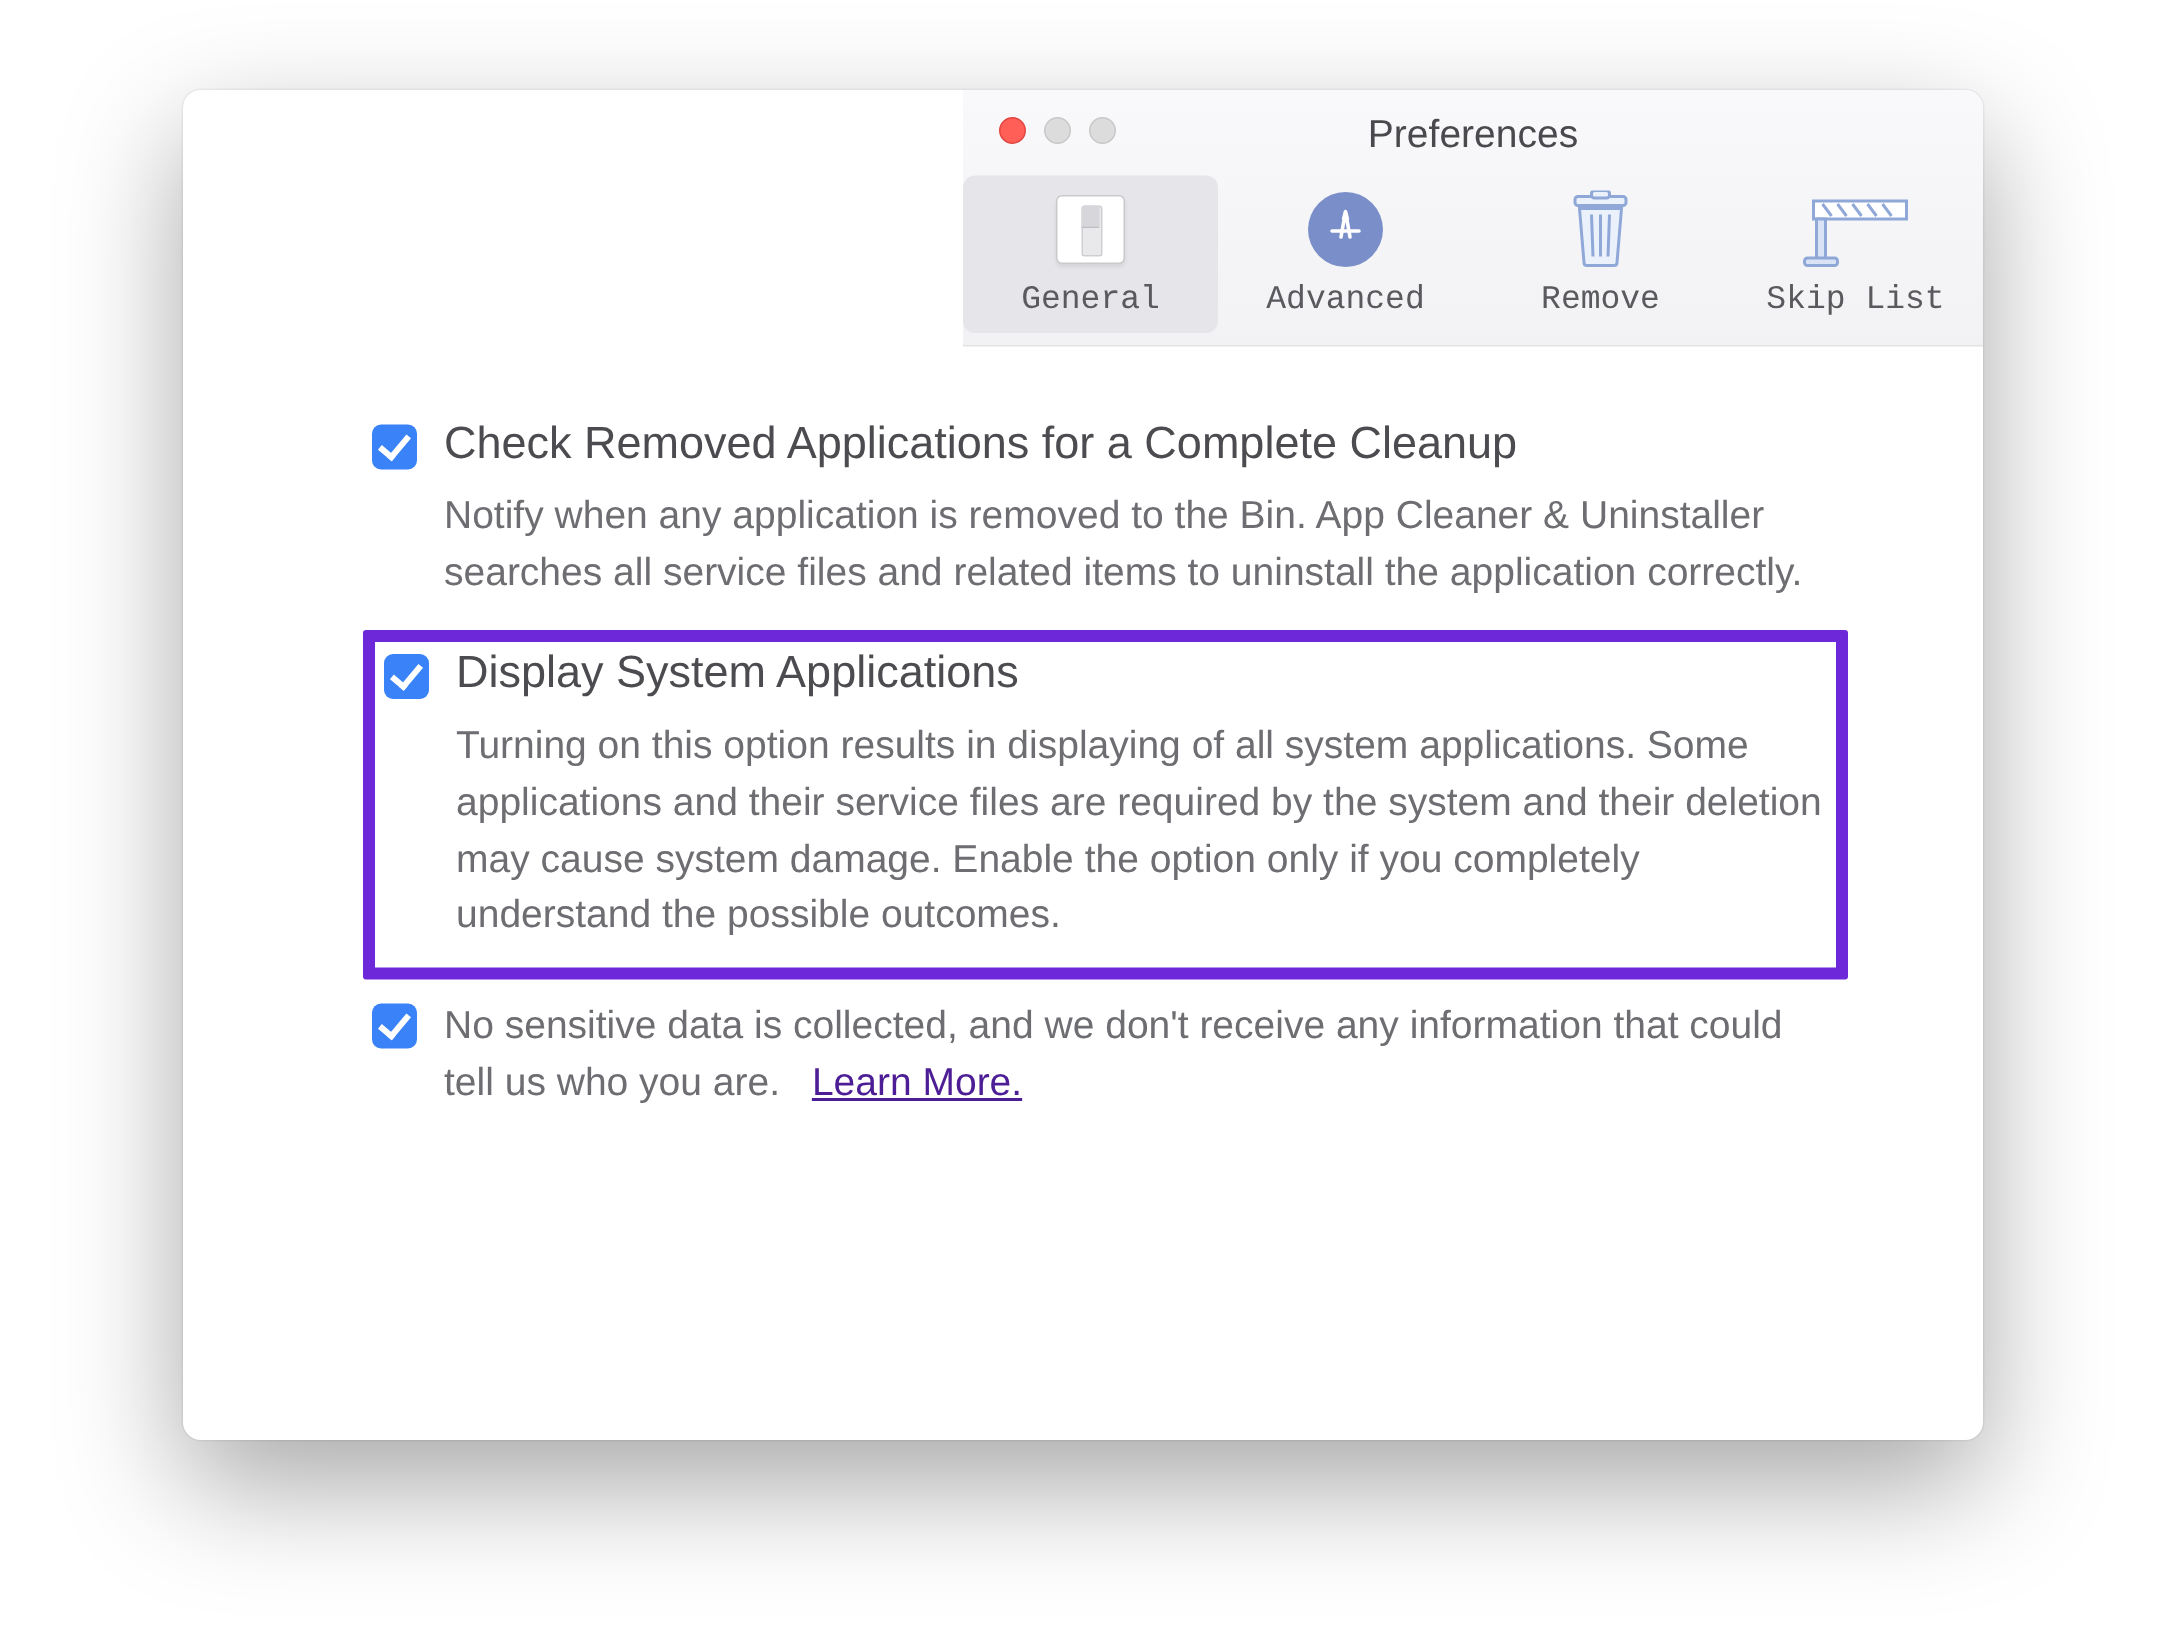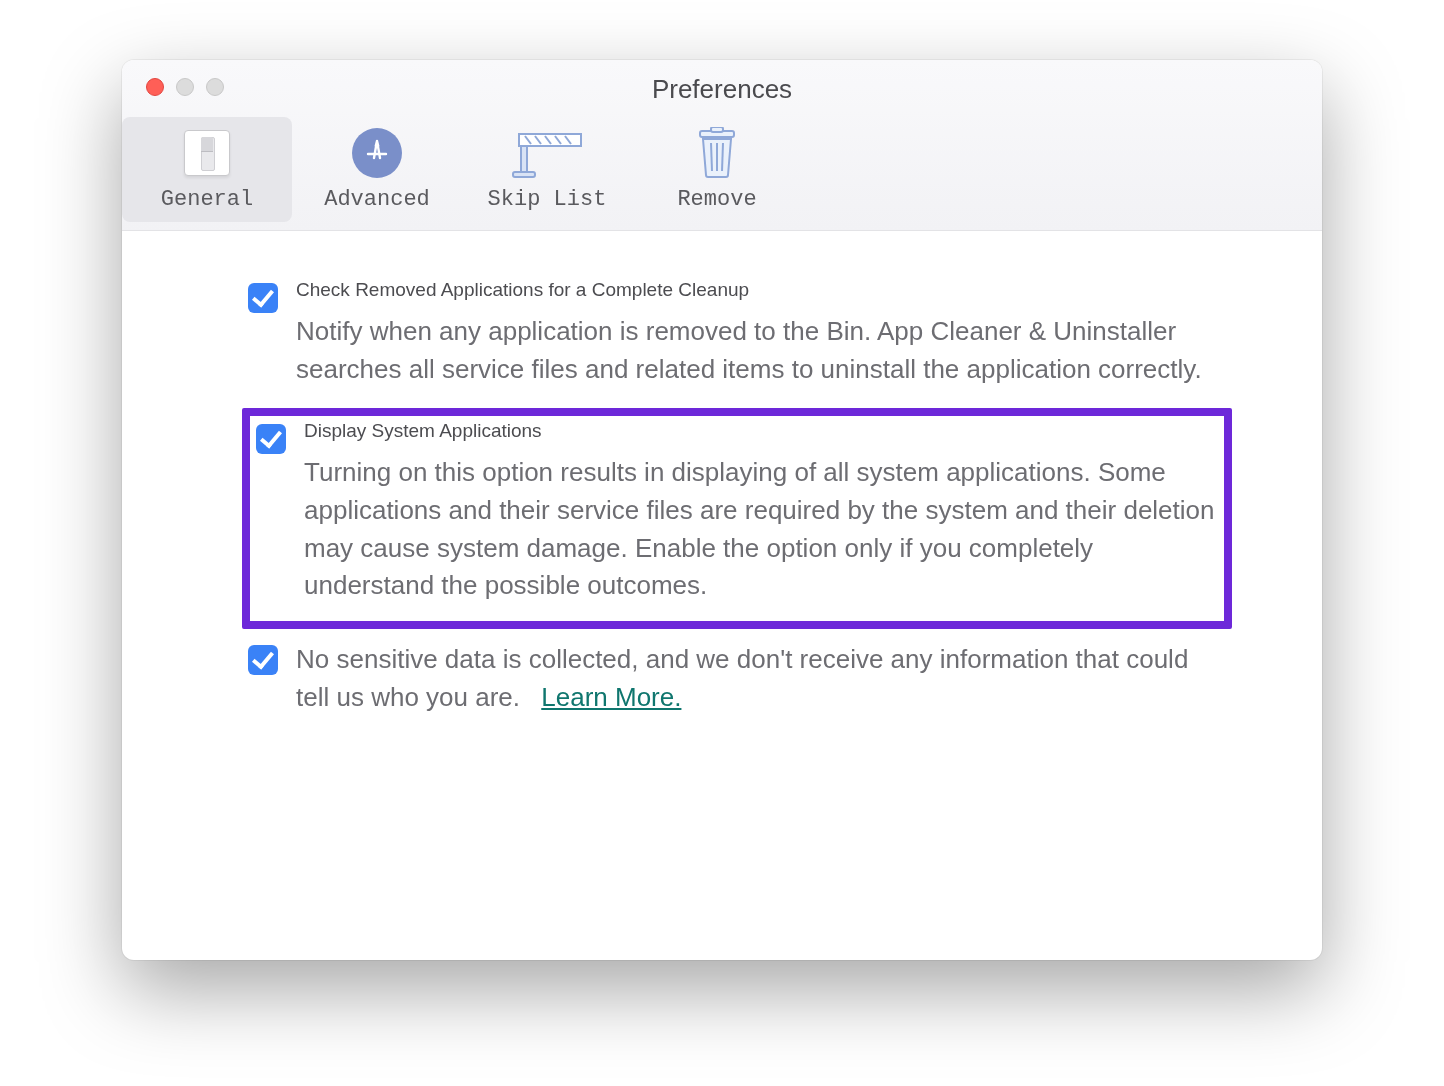--- a/index.html
+++ b/index.html
@@ -15,20 +15,21 @@
   }
   .window {
     width: 1200px;
     height: 900px;
     background: #ffffff;
     border-radius: 12px;
     box-shadow: 0 30px 80px rgba(0,0,0,0.35), 0 0 0 1px rgba(0,0,0,0.05);
     overflow: hidden;
     display: flex;
     flex-direction: column;
+    align-items: flex-end;
   }
   .titlebar {
     background: linear-gradient(#f9f9fb, #f2f2f5);
     border-bottom: 1px solid #e3e3e6;
     padding-top: 14px;
   }
   .traffic-lights {
     position: absolute;
     display: flex;
     gap: 12px;
@@ -102,31 +103,31 @@
     content: "";
     position: absolute;
     left: 9px; top: 3px;
     width: 8px; height: 16px;
     border: solid #fff;
     border-width: 0 4px 4px 0;
     transform: rotate(40deg);
   }
   .opt-body { flex: 1; }
   .opt-title {
-    font-size: 19px;
+    font-size: 30px;
     color: #4c4c50;
     margin-bottom: 12px;
   }
   .opt-desc {
     font-size: 26px;
     color: #6d6d72;
     line-height: 1.45;
   }
   .learn-more {
-    color: #0f766e;
+    color: #4c1d95;
     text-decoration: underline;
     margin-left: 14px;
   }
   
   .icon-general {
     width: 46px; height: 46px; background:#fff;
     border:1px solid #c9c9cc; border-radius:4px;
     box-shadow: 0 2px 3px rgba(0,0,0,0.08);
     position: relative;
   }
@@ -173,52 +174,52 @@
 
       <div class="tool">
         <div class="icon-slot">
           <div class="icon-appstore">
             <svg width="30" height="30" viewBox="0 0 30 30">
               <path d="M15 3 L12 20 M15 3 L18 20 M6 16 L24 16 M15 3 L14 7 L16 7 Z" stroke="#fff" stroke-width="2.4" stroke-linecap="round" fill="none"></path>
             </svg>
           </div>
         </div>
         <div class="label">Advanced</div>
+      </div>
+
+      <div class="tool">
+        <div class="icon-slot icon-trash">
+          <svg width="46" height="52" viewBox="0 0 46 52">
+            <rect x="6" y="4" width="34" height="6" rx="2" fill="#eaf1fb" stroke="#8fa8d8" stroke-width="2"></rect>
+            <rect x="17" y="0" width="12" height="5" rx="2" fill="#eaf1fb" stroke="#8fa8d8" stroke-width="2"></rect>
+            <path d="M9 12 L37 12 L34 48 Q34 50 32 50 L14 50 Q12 50 12 48 Z" fill="#eaf1fb" stroke="#8fa8d8" stroke-width="2"></path>
+            <line x1="17" y1="16" x2="18" y2="44" stroke="#8fa8d8" stroke-width="2"></line>
+            <line x1="23" y1="16" x2="23" y2="44" stroke="#8fa8d8" stroke-width="2"></line>
+            <line x1="29" y1="16" x2="28" y2="44" stroke="#8fa8d8" stroke-width="2"></line>
+          </svg>
+        </div>
+        <div class="label">Remove</div>
       </div>
 
       <div class="tool">
         <div class="icon-slot icon-skiplist">
           <svg width="76" height="50" viewBox="0 0 76 50">
             <rect x="10" y="6" width="62" height="12" fill="#fff" stroke="#8fa8d8" stroke-width="2"></rect>
             <line x1="16" y1="8" x2="22" y2="16" stroke="#8fa8d8" stroke-width="2"></line>
             <line x1="26" y1="8" x2="32" y2="16" stroke="#8fa8d8" stroke-width="2"></line>
             <line x1="36" y1="8" x2="42" y2="16" stroke="#8fa8d8" stroke-width="2"></line>
             <line x1="46" y1="8" x2="52" y2="16" stroke="#8fa8d8" stroke-width="2"></line>
             <line x1="56" y1="8" x2="62" y2="16" stroke="#8fa8d8" stroke-width="2"></line>
             <rect x="12" y="18" width="6" height="30" fill="#d9e3f5" stroke="#8fa8d8" stroke-width="2"></rect>
             <rect x="4" y="44" width="22" height="5" rx="2" fill="#d9e3f5" stroke="#8fa8d8" stroke-width="2"></rect>
           </svg>
         </div>
         <div class="label">Skip List</div>
       </div>
 
-      <div class="tool">
-        <div class="icon-slot icon-trash">
-          <svg width="46" height="52" viewBox="0 0 46 52">
-            <rect x="6" y="4" width="34" height="6" rx="2" fill="#eaf1fb" stroke="#8fa8d8" stroke-width="2"></rect>
-            <rect x="17" y="0" width="12" height="5" rx="2" fill="#eaf1fb" stroke="#8fa8d8" stroke-width="2"></rect>
-            <path d="M9 12 L37 12 L34 48 Q34 50 32 50 L14 50 Q12 50 12 48 Z" fill="#eaf1fb" stroke="#8fa8d8" stroke-width="2"></path>
-            <line x1="17" y1="16" x2="18" y2="44" stroke="#8fa8d8" stroke-width="2"></line>
-            <line x1="23" y1="16" x2="23" y2="44" stroke="#8fa8d8" stroke-width="2"></line>
-            <line x1="29" y1="16" x2="28" y2="44" stroke="#8fa8d8" stroke-width="2"></line>
-          </svg>
-        </div>
-        <div class="label">Remove</div>
-      </div>
-
 
     </div>
   </div>
 
   <div class="content">
 
     <div class="option">
       <div class="chk"></div>
       <div class="opt-body">
         <div class="opt-title">Check Removed Applications for a Complete Cleanup</div>

